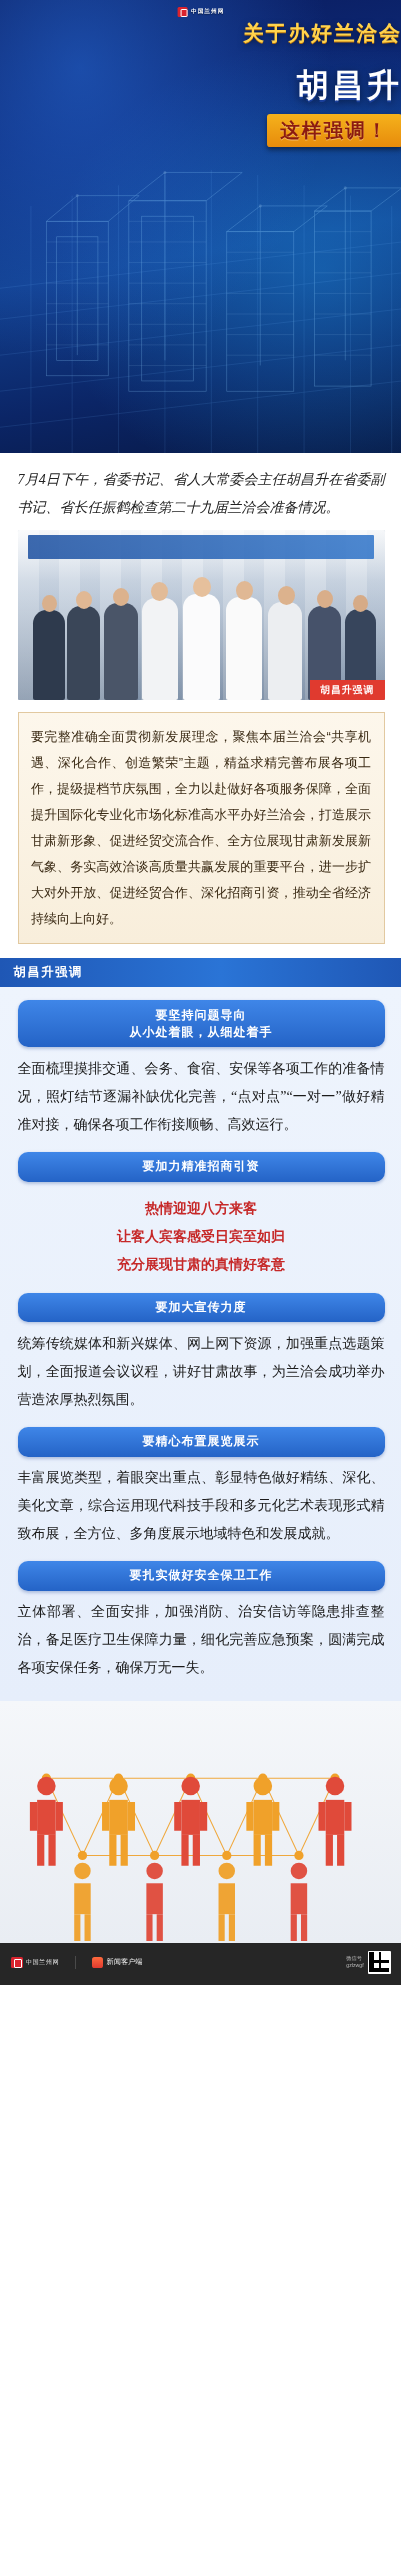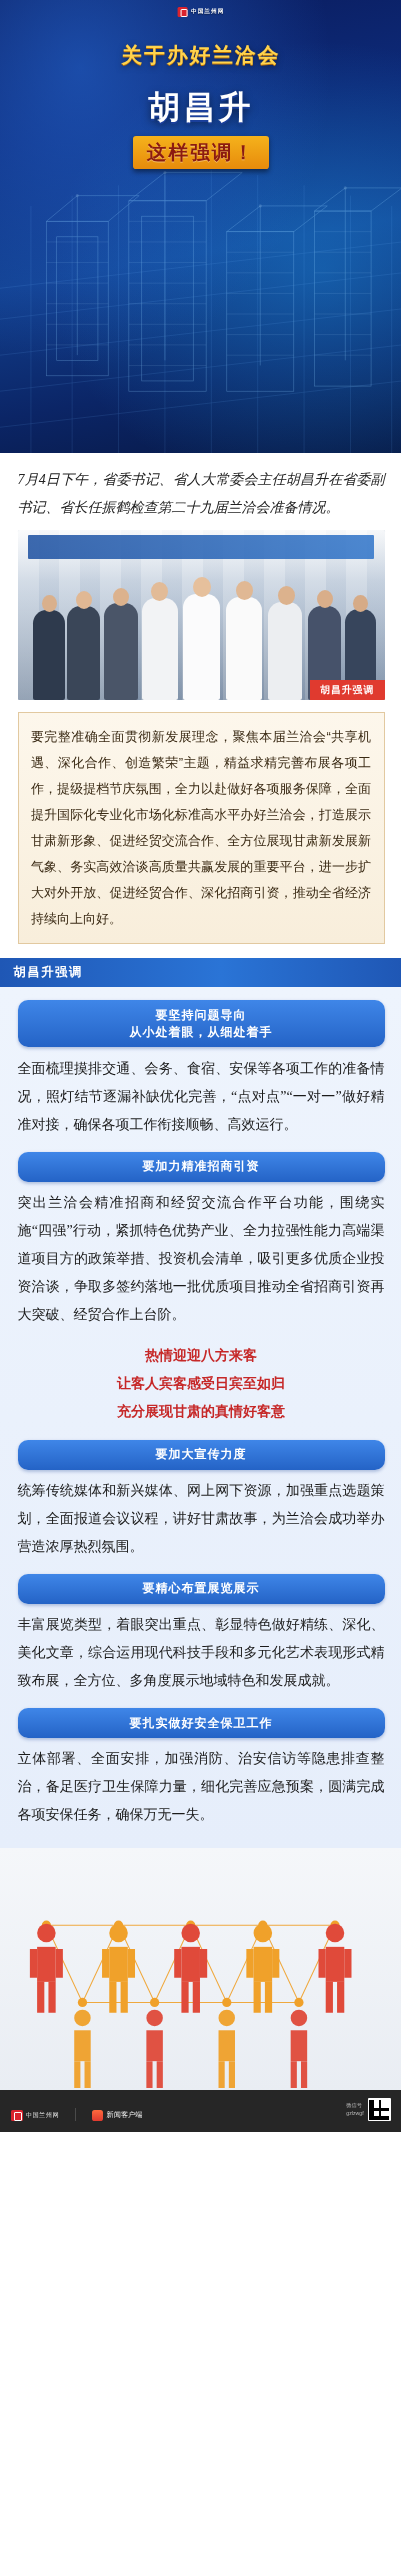--- a/index.html
+++ b/index.html
@@ -36,22 +36,22 @@
   .hero-logo .ltext {
     color: #fff; font-size: 5.7px; letter-spacing: 1px; font-weight: bold;
     text-shadow: 0 0.5px 1px rgba(0,0,0,0.5);
   }
 
   
   .wire { position: absolute; inset: 0; opacity: 0.55; }
   .wire svg { width: 100%; height: 100%; display: block; }
 
   .hero-title-wrap {
-    position: absolute; top: 41px; left: 0; width: 100%;
-    text-align: center; z-index: 6;
+    position: absolute; top: 19px; left: 0; width: 100%;
+    text-align: right; z-index: 6;
   }
   .ht-line1 {
     display: inline-block;
     font-size: 20.6px; font-weight: bold; color: #ffd34d;
     letter-spacing: 2.1px;
     text-shadow: 0 1px 0 #b8700a, 0 2.1px 6.2px rgba(0,0,0,0.55);
     font-family: "Liberation Serif", "DejaVu Serif", serif;
   }
   .ht-line2 {
     margin-top: 17px;
@@ -169,21 +169,21 @@
     width: 402px; height: 242px;
     background: linear-gradient(180deg,#f5f7fa 0%, #e9edf3 100%);
     position: relative; overflow: hidden;
   }
   .illus svg { display: block; width: 100%; height: 100%; }
 
   
   .footer {
     background: #262626; color: #cfcfcf;
     padding: 8.2px 11.3px 11.3px 11.3px;
-    display: flex; align-items: flex-end; gap: 16px;
+    display: flex; align-items: center; gap: 16px;
   }
   .footer .f-logo { display: flex; align-items: center; gap: 3.1px; }
   .footer .f-mark {
     width: 11.3px; height: 11.3px; background: #d9232e; border-radius: 1.5px; position: relative;
   }
   .footer .f-mark::after {
     content: ""; position: absolute; left: 3.1px; top: 2.6px; width: 5.2px; height: 6.2px;
     border: 1px solid #fff; border-radius: 1px;
   }
   .footer .f-name { font-size: 6.2px; color: #e7e7e7; letter-spacing: 0.5px; }
@@ -322,21 +322,20 @@
     <div class="block">
       <div class="hd">
         <span>要坚持问题导向</span>
         <span class="l2">从小处着眼，从细处着手</span>
       </div>
       <div class="para">全面梳理摸排交通、会务、食宿、安保等各项工作的准备情况，照灯结节逐漏补缺优化完善，“点对点”“一对一”做好精准对接，确保各项工作衔接顺畅、高效运行。</div>
     </div>
 
     <div class="block">
       <div class="hd">要加力精准招商引资</div>
-      <div class="para">突出兰洽会精准招商和经贸交流合作平台功能，围绕实施“四强”行动，紧抓特色优势产业、全力拉强性能力高端渠道项目方的政策举措、投资机会清单，吸引更多优质企业投资洽谈，争取多签约落地一批优质项目推动全省招商引资再大突破、经贸合作上台阶。</div>
     </div>
 
     <div class="block">
       <div class="para" style="text-align:center;white-space:pre-line;font-weight:bold;color:#c62828;">热情迎迎八方来客
 让客人宾客感受日宾至如归
 充分展现甘肃的真情好客意</div>
     </div>
 
     <div class="block">
       <div class="hd">要加大宣传力度</div>

